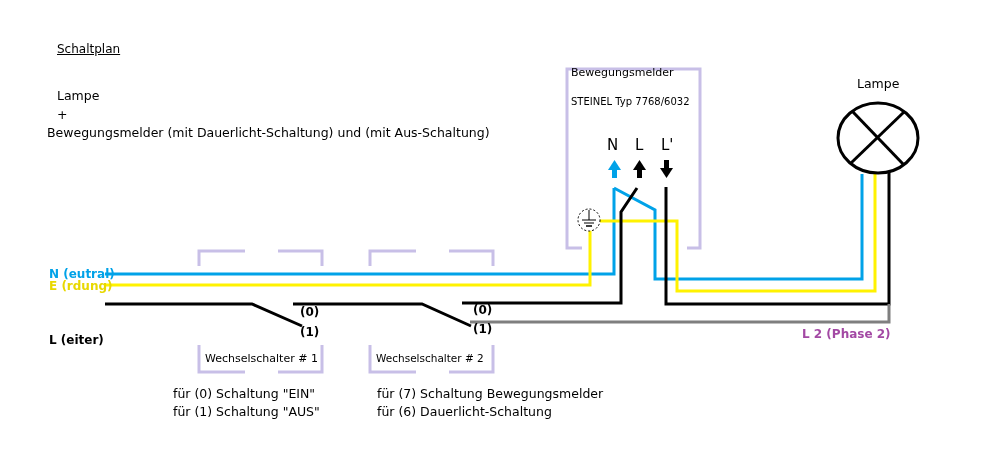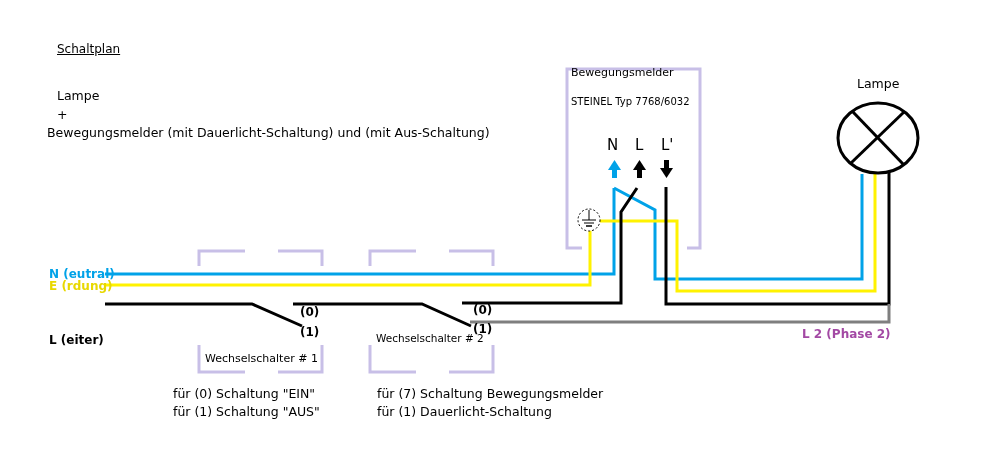--- a/index.html
+++ b/index.html
@@ -88,18 +88,18 @@
 <div class="txt wl" style="left:49px;top:279px;color:#e8d800;">E (rdung)</div>
 <div class="txt wl" style="left:49px;top:297px;margin-top:36px;">L (eiter)</div>
 <div class="txt wl" style="left:802px;top:327px;color:#a349a4;text-align:right;">L 2 (Phase 2)</div>
 
 <div class="txt wl" style="left:300px;top:305px;">(0)</div>
 <div class="txt wl" style="left:300px;top:325px;">(1)</div>
 <div class="txt wl" style="left:473px;top:303px;">(0)</div>
 <div class="txt wl" style="left:473px;top:322px;">(1)</div>
 
 <div class="txt" style="left:205px;top:352px;font-size:11px;">Wechselschalter # 1</div>
-<div class="txt" style="left:376px;top:332px;font-size:10.5px;">Wechselschalter # 2</div>
+<div class="txt" style="left:376px;top:352px;font-size:10.5px;">Wechselschalter # 2</div>
 
 <div class="txt sub" style="left:173px;top:386px;">für (0) Schaltung "EIN"</div>
 <div class="txt sub" style="left:173px;top:404px;">für (1) Schaltung "AUS"</div>
 <div class="txt sub" style="left:377px;top:386px;">für (7) Schaltung Bewegungsmelder</div>
-<div class="txt sub" style="left:377px;top:404px;">für (1) Dauerlicht-Schaltung</div>
+<div class="txt sub" style="left:377px;top:404px;">für (6) Dauerlicht-Schaltung</div>
 
 </body></html>

